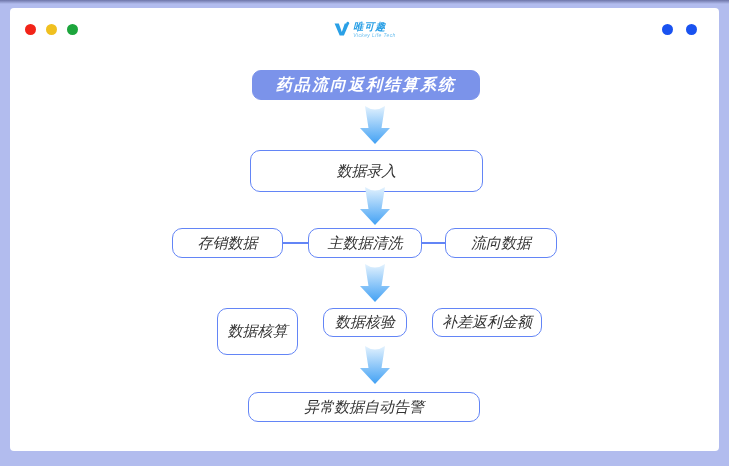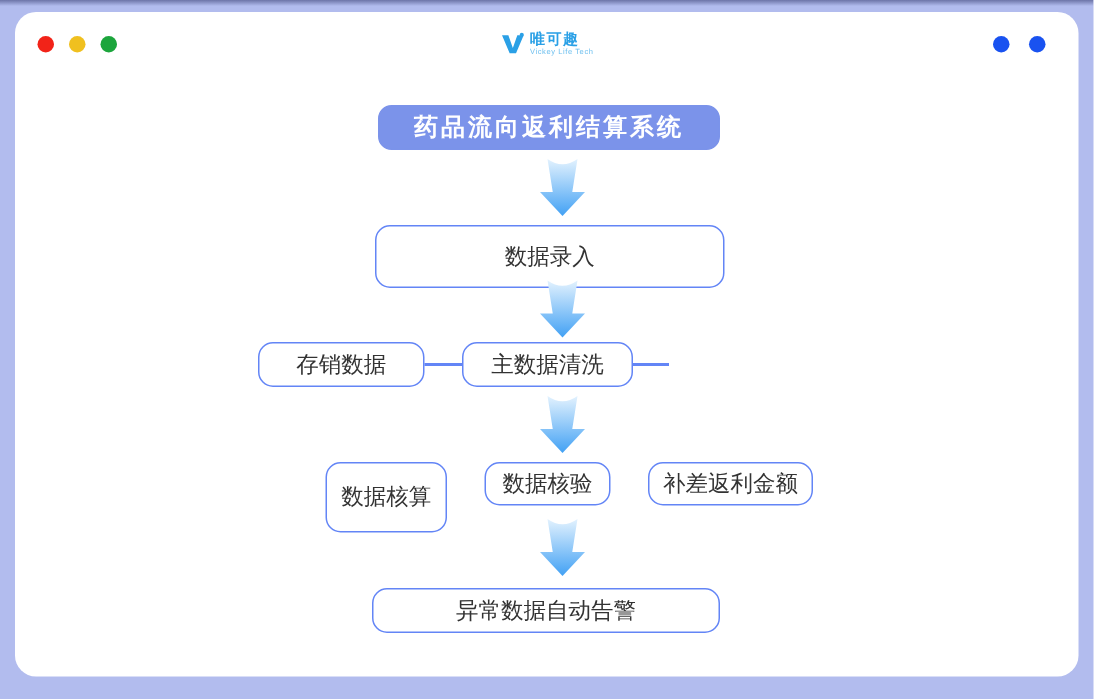--- a/index.html
+++ b/index.html
@@ -8,21 +8,21 @@
     background:#b2bcee;
     font-family:"Liberation Sans","DejaVu Sans",sans-serif;
   }
   
   .backdrop-edge{
     position:absolute;left:0;top:0;width:729px;height:4px;
     background:linear-gradient(to bottom, rgba(52,58,110,0.55), rgba(52,58,110,0));
   }
   .window{
     position:absolute;left:10px;top:8px;width:709px;height:443px;
-    background:#ffffff;border-radius:14px;
+    background:#ffffff;border-radius:4px;font-style:italic;
   }
   
   .traffic{position:absolute;top:16px;left:15px;display:flex;gap:10px;}
   .dot{width:11px;height:11px;border-radius:50%;}
   .dot.red{background:#f22318;}
   .dot.yellow{background:#f0c01f;}
   .dot.green{background:#1fa53c;background:#1ca53c;}
   .right-dots{position:absolute;top:16px;left:652px;display:flex;gap:13px;}
   .bdot{width:11px;height:11px;border-radius:50%;background:#1952f0;}
   .logo{
@@ -96,20 +96,21 @@
 
   <svg class="arrow" style="left:348px;top:178px;" viewBox="0 0 34 40">
     <path d="M7,1 Q17,8 27,1 L23.5,23 L32,23 L17,39 L2,23 L10.5,23 Z" fill="url(#arrowGrad)"></path>
   </svg>
 
   <div class="connector" style="left:273px;top:234px;width:26px;"></div>
   <div class="connector" style="left:411px;top:234px;width:25px;"></div>
 
   <div class="node" style="left:298px;top:220px;width:114px;height:30px;">主数据清洗</div>
   <div class="node" style="left:162px;top:220px;width:111px;height:30px;">存销数据</div>
+  <div class="node" style="left:435px;top:220px;width:112px;height:30px;">流向数据</div>
 
   <svg class="arrow" style="left:348px;top:255px;" viewBox="0 0 34 40">
     <path d="M7,1 Q17,8 27,1 L23.5,23 L32,23 L17,39 L2,23 L10.5,23 Z" fill="url(#arrowGrad)"></path>
   </svg>
 
   <div class="node" style="left:207px;top:300px;width:81px;height:47px;">数据核算</div>
   <div class="node" style="left:422px;top:300px;width:110px;height:29px;">补差返利金额</div>
   <div class="node" style="left:313px;top:300px;width:84px;height:29px;">数据核验</div>
 
   <svg class="arrow" style="left:348px;top:337px;" viewBox="0 0 34 40">

